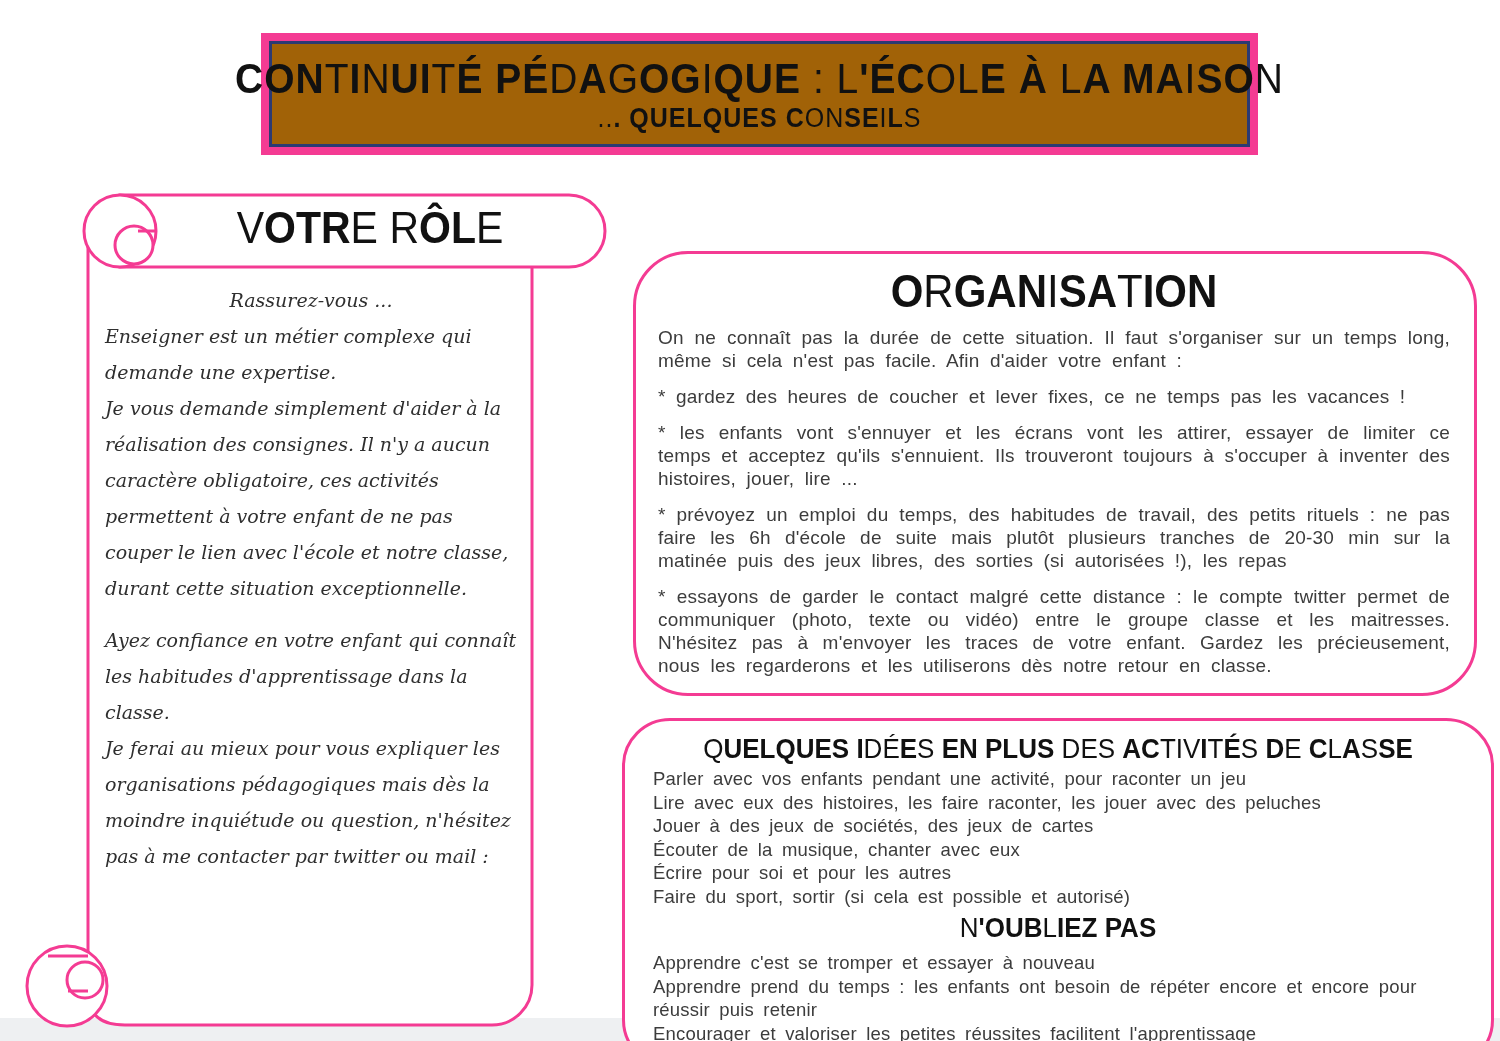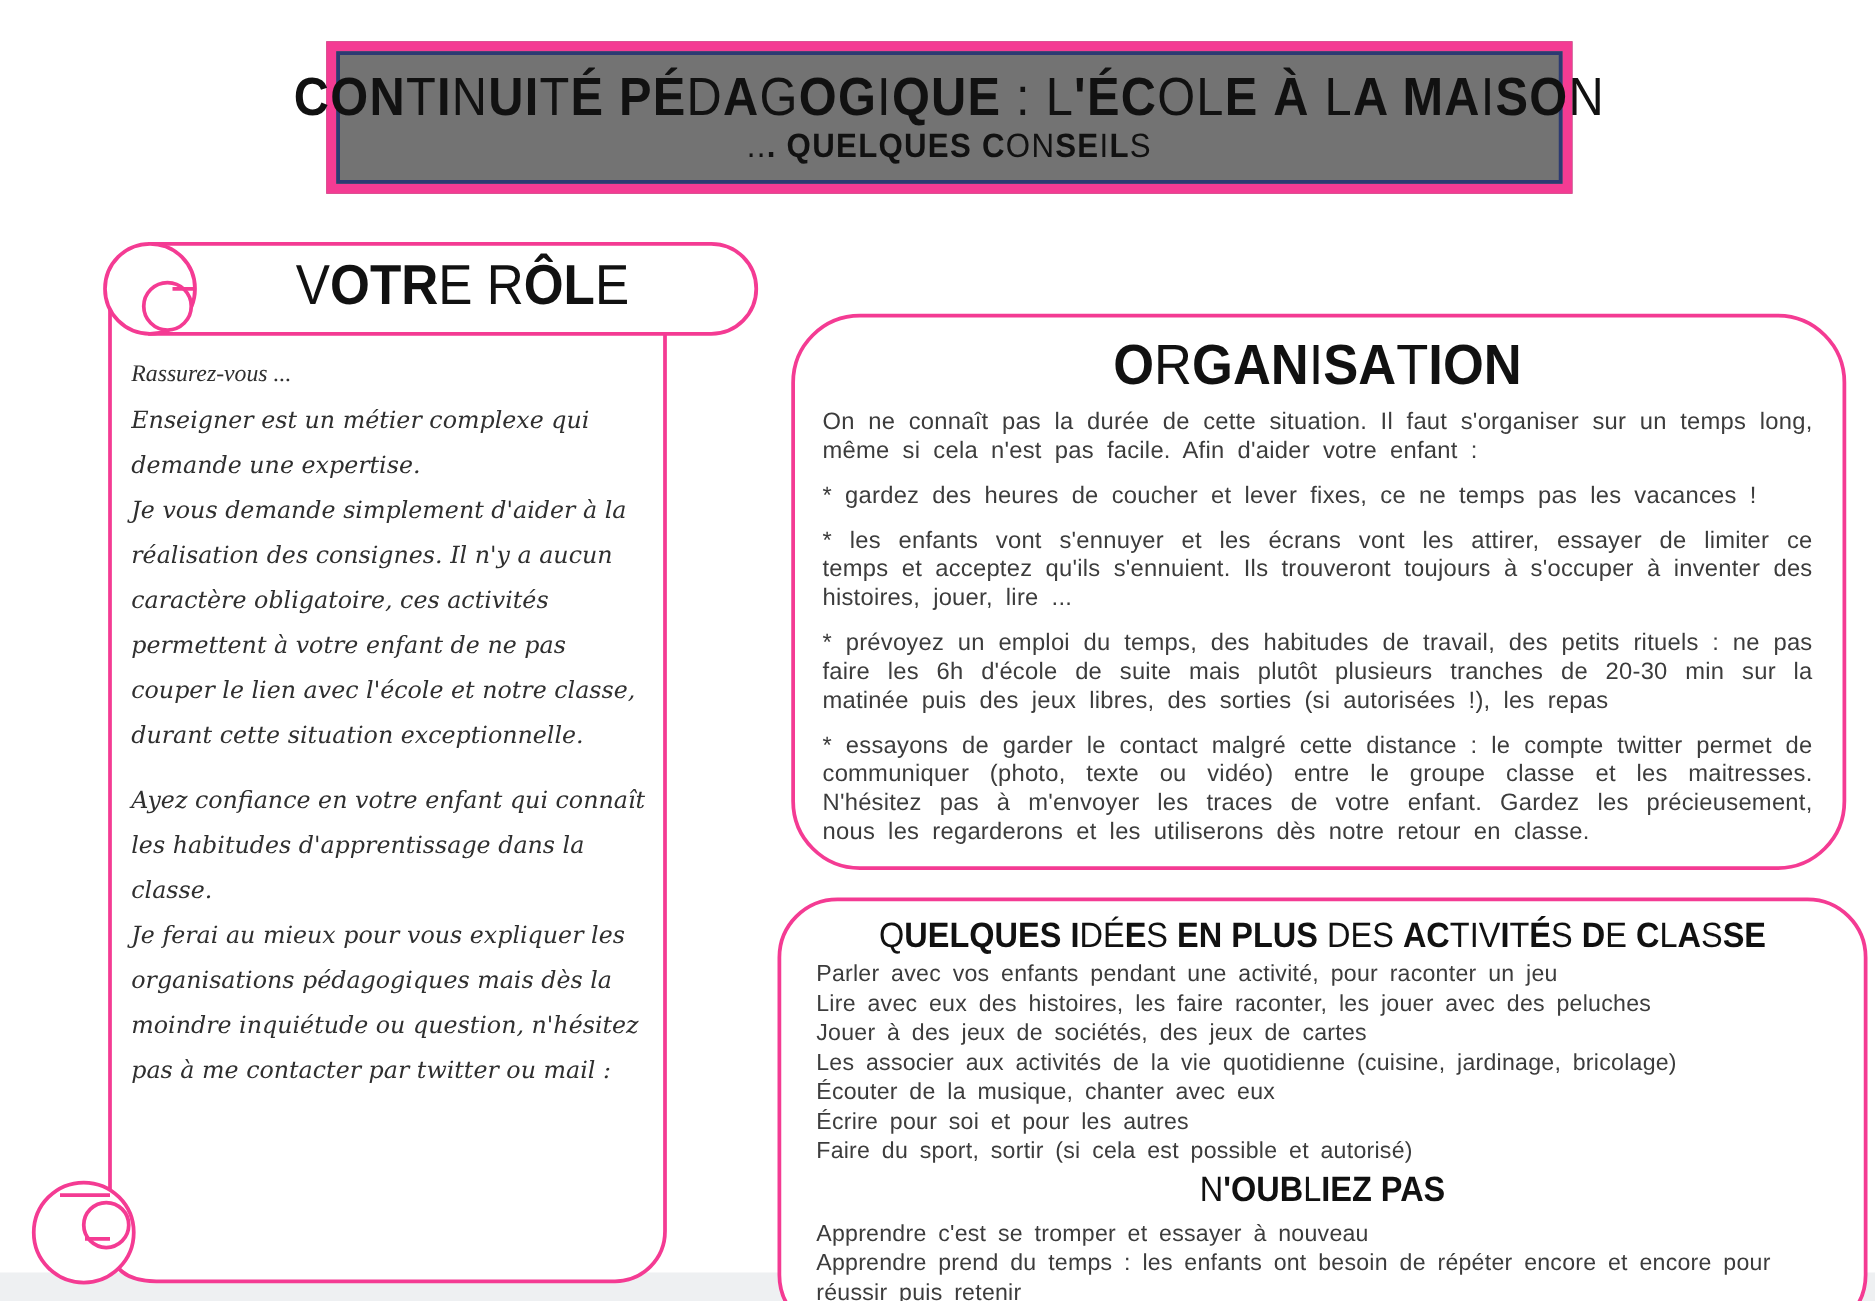--- a/index.html
+++ b/index.html
@@ -2,35 +2,35 @@
 <html lang="fr" style="--pink: #f43b93; --navy: #2c3a72; --highlight: #fb4ce0; --text: #3c3c3c;"><head>
 <meta charset="utf-8">
 <style>
   html,body{margin:0;padding:0;background:#fff;}
   .page{position:relative;width:1500px;height:1041px;background:#ffffff;overflow:hidden;
         font-family:"Liberation Sans",sans-serif;color:#3c3c3c;}
   .bottom-strip{position:absolute;left:0;top:1018px;width:1500px;height:23px;
         background:#eef0f2;z-index:1;}
   
   .header-box{position:absolute;left:261px;top:33px;width:997px;height:122px;z-index:2;
-        border:8px solid var(--pink);background:#737373;box-sizing:border-box;}
+        border:8px solid var(--pink);background:#a16207;box-sizing:border-box;}
   .header-inner{position:absolute;inset:0;border:3px solid var(--navy);
         display:flex;flex-direction:column;align-items:center;justify-content:center;gap:2px;}
   .header-title{font-size:39px;letter-spacing:1px;color:#111;transform:scaleY(1.1);white-space:nowrap;}
   .header-subtitle{font-size:25px;letter-spacing:1px;color:#111;transform:scaleY(1.08);}
   
   .role-panel{position:absolute;left:15px;top:188px;width:625px;height:853px;z-index:2;}
   .role-panel svg{position:absolute;left:0;top:0;}
   .role-title{position:absolute;left:130px;top:17px;width:450px;text-align:center;
         font-size:41px;color:#111;transform:scaleY(1.1);}
   .role-body{position:absolute;left:90px;top:94px;width:412px;
         font-family:"DejaVu Serif",serif;font-style:italic;
         font-size:19px;line-height:36px;color:#2f2f2f;}
   .role-body p{margin:0;}
-  .role-reassure{text-align:left;font-family:Liberation Serif, serif;}
+  .role-reassure{text-align:center;}
   .role-gap{margin-top:16px !important;}
   
   .card{position:absolute;background:#fff;border:3px solid var(--pink);
         box-sizing:border-box;z-index:2;margin-top:46px;}
   .org-card{left:633px;top:205px;width:844px;height:445px;border-radius:55px;
         padding:10px 24px 0 22px;}
   .org-title{text-align:center;font-size:42px;color:#111;margin:4px 0 10px;transform:scaleY(1.08);}
   .body-txt{font-size:19px;line-height:23px;letter-spacing:.2px;word-spacing:5px;
         text-align:justify;color:#3c3c3c;margin:0 0 13px;}
   .ideas-card{left:622px;top:672px;width:872px;height:350px;border-radius:48px;
@@ -90,21 +90,20 @@
     <p class="body-txt">* prévoyez un emploi du temps, des habitudes de travail, des petits rituels : ne pas faire les 6h d'école de suite mais plutôt plusieurs tranches de 20-30 min sur la matinée puis des jeux libres, des sorties (si autorisées !), les repas</p>
     <p class="body-txt">* essayons de garder le contact malgré cette distance : le compte twitter permet de communiquer (photo, texte ou vidéo) entre le groupe classe et les maitresses. N'hésitez pas à m'envoyer les traces de votre enfant. Gardez les précieusement, nous les regarderons et les utiliserons dès notre retour en classe.</p>
   </div>
 
   <div class="card ideas-card">
     <div class="ideas-title mixweight"><span style="font-weight: 400;">Q</span><span style="font-weight: 700;">U</span><span style="font-weight: 700;">E</span><span style="font-weight: 700;">L</span><span style="font-weight: 700;">Q</span><span style="font-weight: 700;">U</span><span style="font-weight: 700;">E</span><span style="font-weight: 700;">S</span><span style="font-weight: 700;"> </span><span style="font-weight: 700;">I</span><span style="font-weight: 400;">D</span><span style="font-weight: 400;">É</span><span style="font-weight: 700;">E</span><span style="font-weight: 400;">S</span><span style="font-weight: 400;"> </span><span style="font-weight: 700;">E</span><span style="font-weight: 700;">N</span><span style="font-weight: 700;"> </span><span style="font-weight: 700;">P</span><span style="font-weight: 700;">L</span><span style="font-weight: 700;">U</span><span style="font-weight: 700;">S</span><span style="font-weight: 700;"> </span><span style="font-weight: 400;">D</span><span style="font-weight: 400;">E</span><span style="font-weight: 400;">S</span><span style="font-weight: 400;"> </span><span style="font-weight: 700;">A</span><span style="font-weight: 700;">C</span><span style="font-weight: 400;">T</span><span style="font-weight: 400;">I</span><span style="font-weight: 400;">V</span><span style="font-weight: 700;">I</span><span style="font-weight: 400;">T</span><span style="font-weight: 700;">É</span><span style="font-weight: 400;">S</span><span style="font-weight: 400;"> </span><span style="font-weight: 700;">D</span><span style="font-weight: 400;">E</span><span style="font-weight: 400;"> </span><span style="font-weight: 700;">C</span><span style="font-weight: 400;">L</span><span style="font-weight: 700;">A</span><span style="font-weight: 400;">S</span><span style="font-weight: 700;">S</span><span style="font-weight: 700;">E</span></div>
     <ul class="ideas-list">
       <li>Parler avec vos enfants pendant une activité, pour raconter un jeu</li>
       <li>Lire avec eux des histoires, les faire raconter, les jouer avec des peluches</li>
       <li>Jouer à des jeux de sociétés, des jeux de cartes</li>
-      <li>Les associer aux activités de la vie quotidienne (cuisine, jardinage, bricolage)</li>
       <li>Écouter de la musique, chanter avec eux</li>
       <li>Écrire pour soi et pour les autres</li>
       <li>Faire du sport, sortir (si cela est possible et autorisé)</li>
     </ul>
     <div class="reminder-title mixweight"><span style="font-weight: 400;">N</span><span style="font-weight: 700;">'</span><span style="font-weight: 700;">O</span><span style="font-weight: 700;">U</span><span style="font-weight: 700;">B</span><span style="font-weight: 400;">L</span><span style="font-weight: 700;">I</span><span style="font-weight: 700;">E</span><span style="font-weight: 700;">Z</span><span style="font-weight: 400;"> </span><span style="font-weight: 700;">P</span><span style="font-weight: 700;">A</span><span style="font-weight: 700;">S</span></div>
     <ul class="ideas-list">
       <li>Apprendre c'est se tromper et essayer à nouveau</li>
       <li>Apprendre prend du temps : les enfants ont besoin de répéter encore et encore pour réussir puis retenir</li>
       <li>Encourager et valoriser les petites réussites facilitent l'apprentissage</li>
     </ul>

